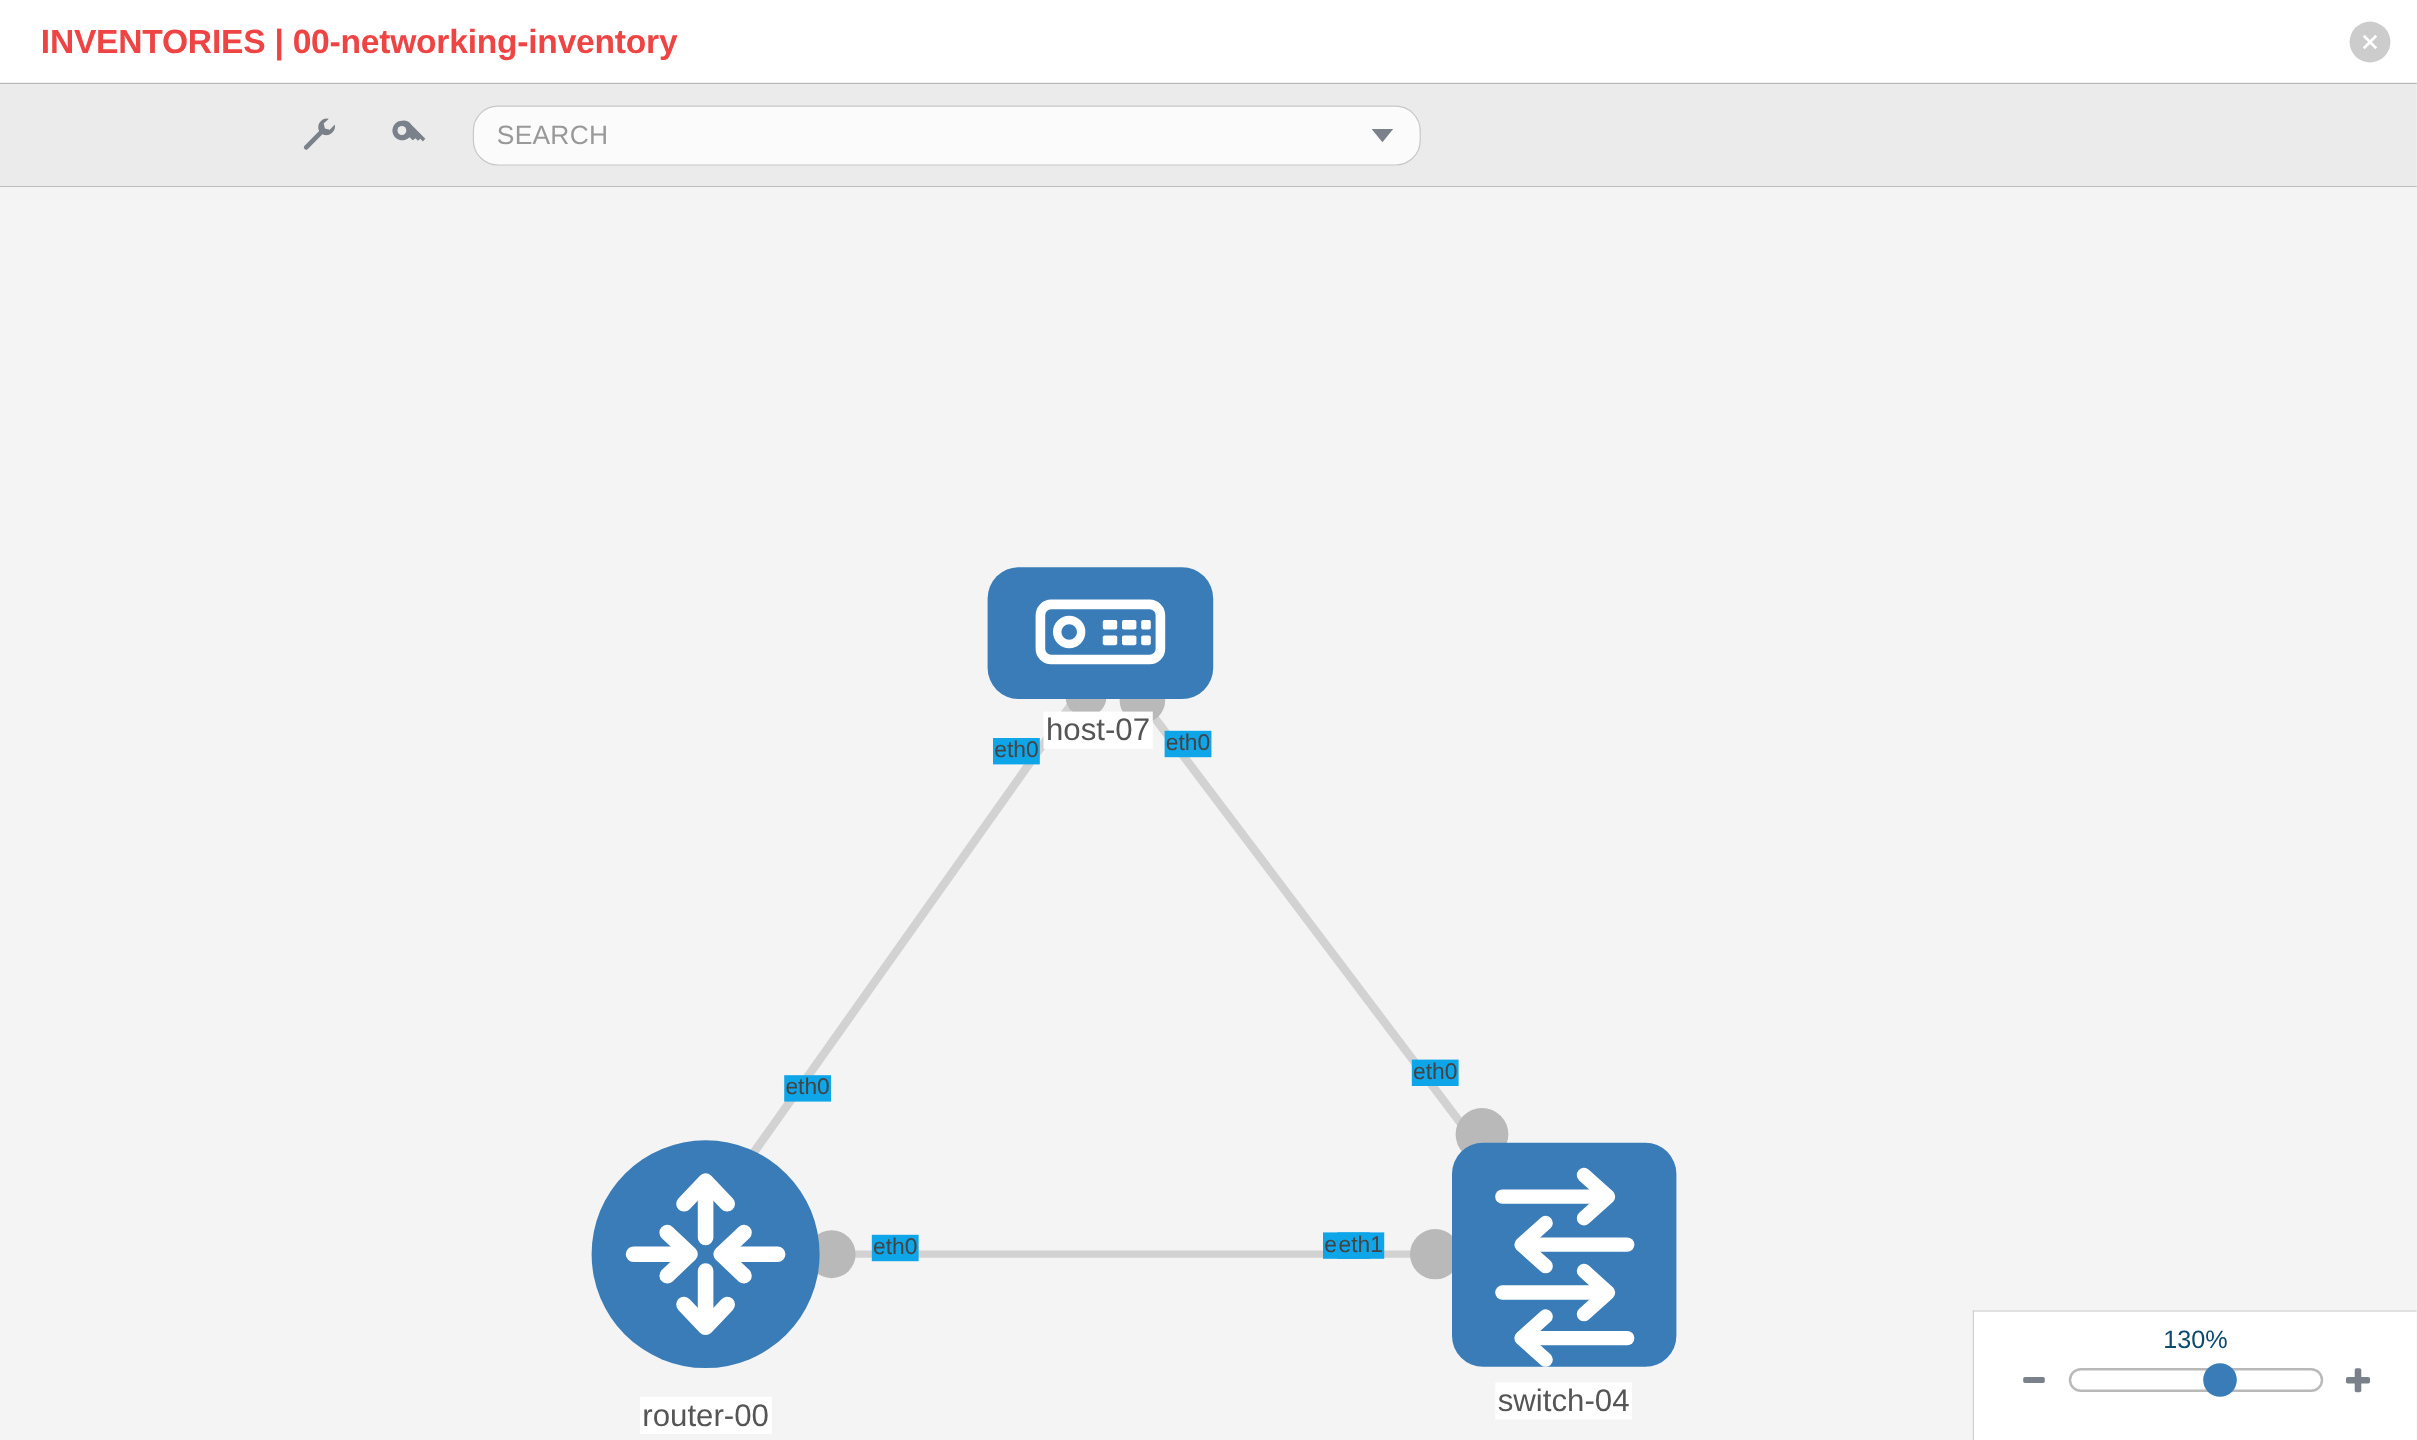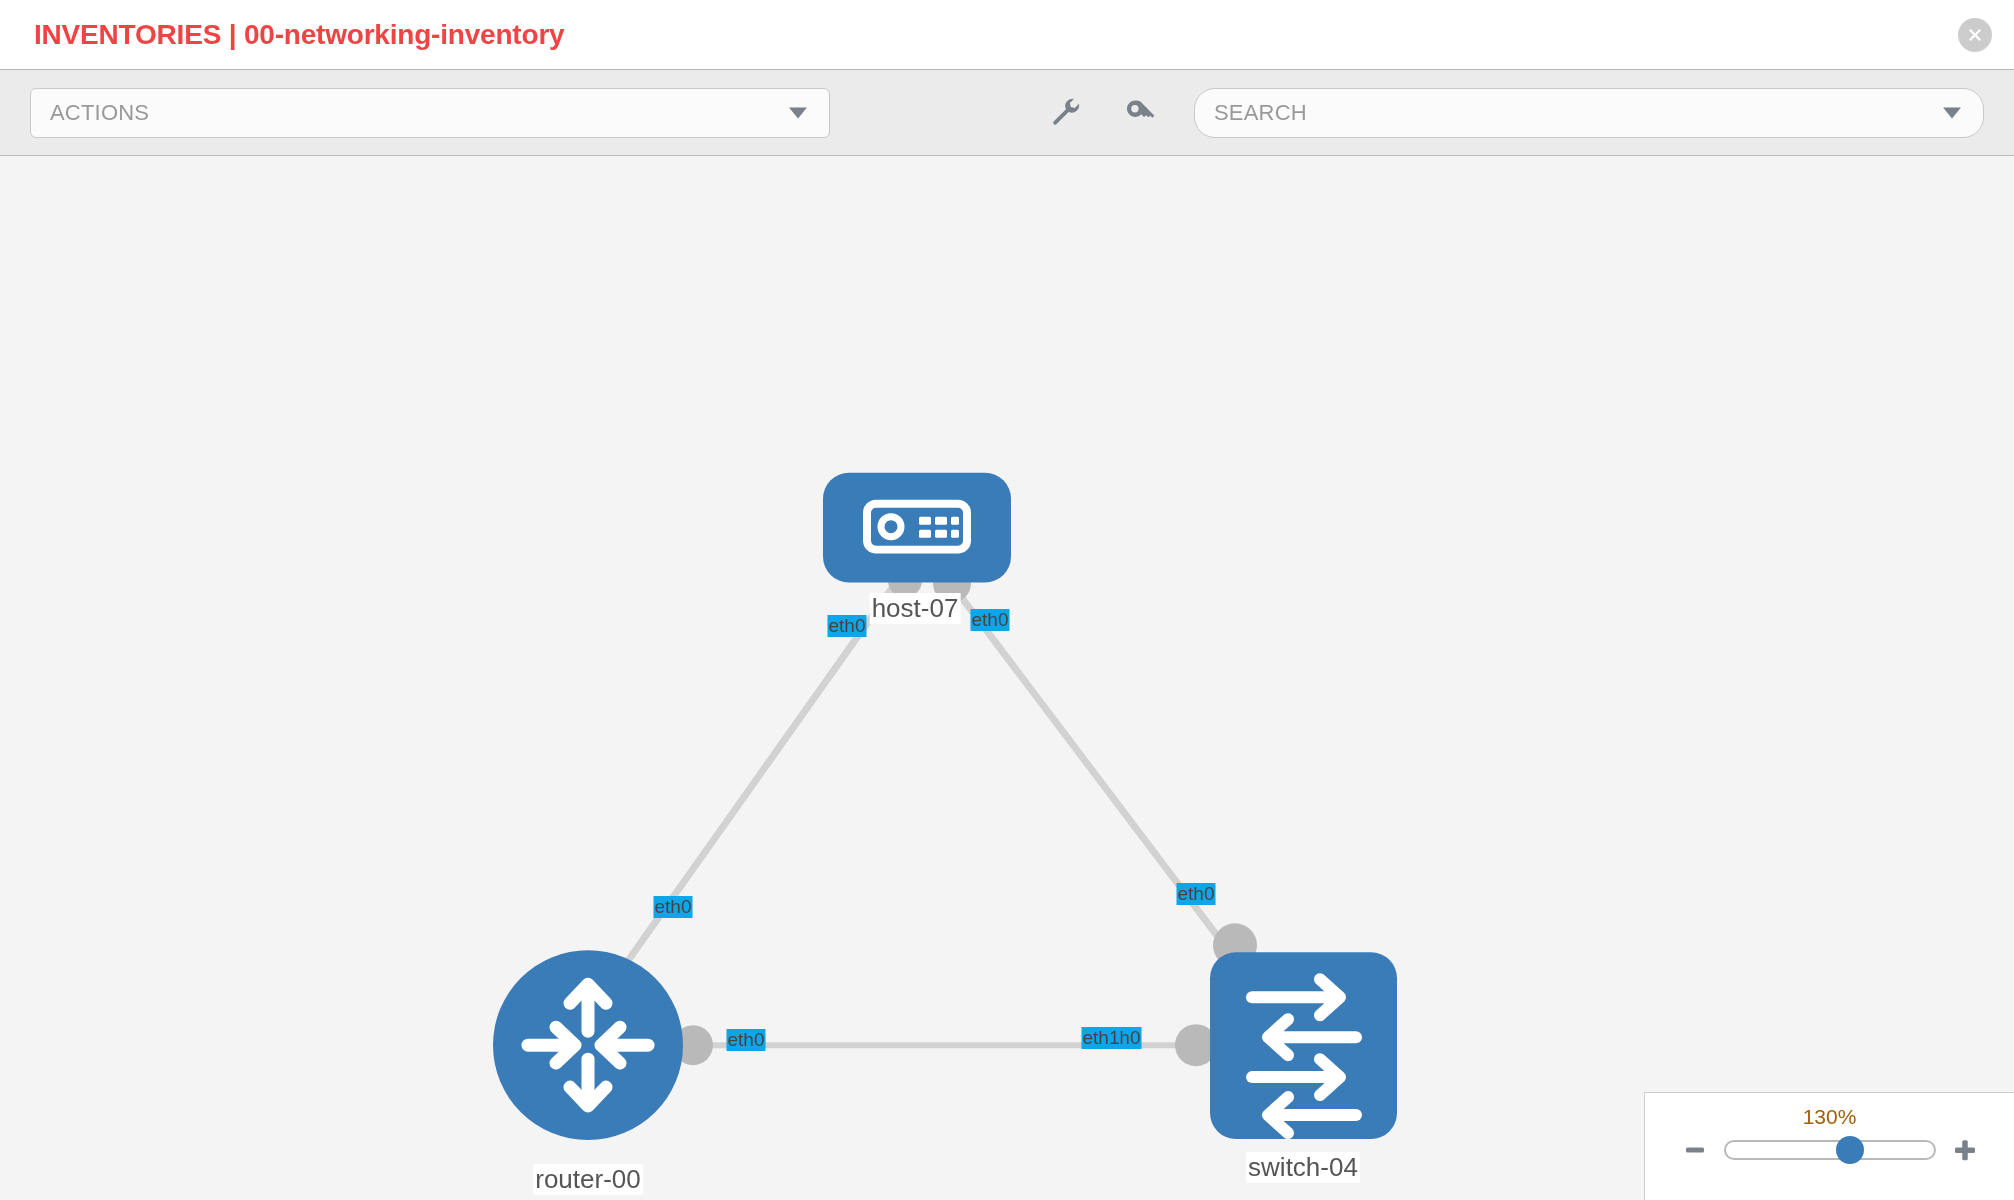--- a/index.html
+++ b/index.html
@@ -162,21 +162,21 @@
     border-right: none;
     border-bottom: none;
     box-sizing: border-box;
     display: flex;
     flex-direction: column;
     align-items: center;
     padding-top: 12px;
   }
   #zoom-level {
     font-size: 21px;
-    color: #a16207;
+    color: #0c4a6e;
     user-select: none;
   }
   #zoom-row {
     display: flex;
     align-items: center;
     gap: 16px;
     margin-top: 8px;
   }
   .zoom-btn {
     width: 26px;
@@ -217,24 +217,20 @@
     <div id="page-title">INVENTORIES | 00-networking-inventory</div>
     <div id="close-button">
       <svg width="20" height="20" viewBox="0 0 20 20" aria-hidden="true">
         <path d="M5.6 4.0 L10 8.4 L14.4 4.0 L16 5.6 L11.6 10 L16 14.4 L14.4 16 L10 11.6 L5.6 16 L4 14.4 L8.4 10 L4 5.6 Z" fill="#ffffff"></path>
       </svg>
     </div>
   </div>
 
   <div id="toolbar">
 
-    <div class="combo" id="actions-select">
-      <span class="combo-label">ACTIONS</span>
-      <span class="caret"></span>
-    </div>
 
     <div id="toolbar-icons">
       <div class="tool-icon">
         <svg width="34" height="34" viewBox="0 0 24 24" aria-hidden="true">
           <path d="M20.3 4.4a5.6 5.6 0 0 0-6.2 7.9L4.6 21.8a1.5 1.5 0 0 0 2.1 2.1l9.5-9.5a5.6 5.6 0 0 0 7.9-6.2l-3.2 3.2-3.1-0.8-0.8-3.1z" transform="translate(-1,-2) scale(0.92)" fill="#7b818a"></path>
         </svg>
       </div>
       <div class="tool-icon">
         <svg width="34" height="34" viewBox="0 0 24 24" aria-hidden="true">
           <g fill="#7b818a">
@@ -329,21 +325,21 @@
     <div class="node-name" style="left:915px; top:437px;">host-07</div>
     <div class="node-name" style="left:588px; top:996px;margin-top:12px;">router-00</div>
     <div class="node-name" style="left:1303px; top:996px;">switch-04</div>
 
     <div class="iface-label" style="left:847px; top:470px;">eth0</div>
     <div class="iface-label" style="left:990px; top:464px;">eth0</div>
     <div class="iface-label" style="left:673px; top:751px;">eth0</div>
     <div class="iface-label" style="left:1196px; top:738px;">eth0</div>
     <div class="iface-label" style="left:746px; top:884px;">eth0</div>
     <div class="iface-label" style="left:1122px; top:882px; z-index:1;">eth0</div>
-    <div class="iface-label" style="left:1101px; top:882px; z-index:2;">eth1</div>
+    <div class="iface-label" style="left:1134px; top:882px; z-index:2;">eth1</div>
 
     <div id="zoom-widget">
       <div id="zoom-level">130%</div>
       <div id="zoom-row">
         <div class="zoom-btn">
           <svg width="22" height="22" viewBox="0 0 22 22" aria-hidden="true">
             <rect x="2" y="8.5" width="18" height="5" rx="1.5" fill="#7b818a"></rect>
           </svg>
         </div>
         <div id="zoom-track">

